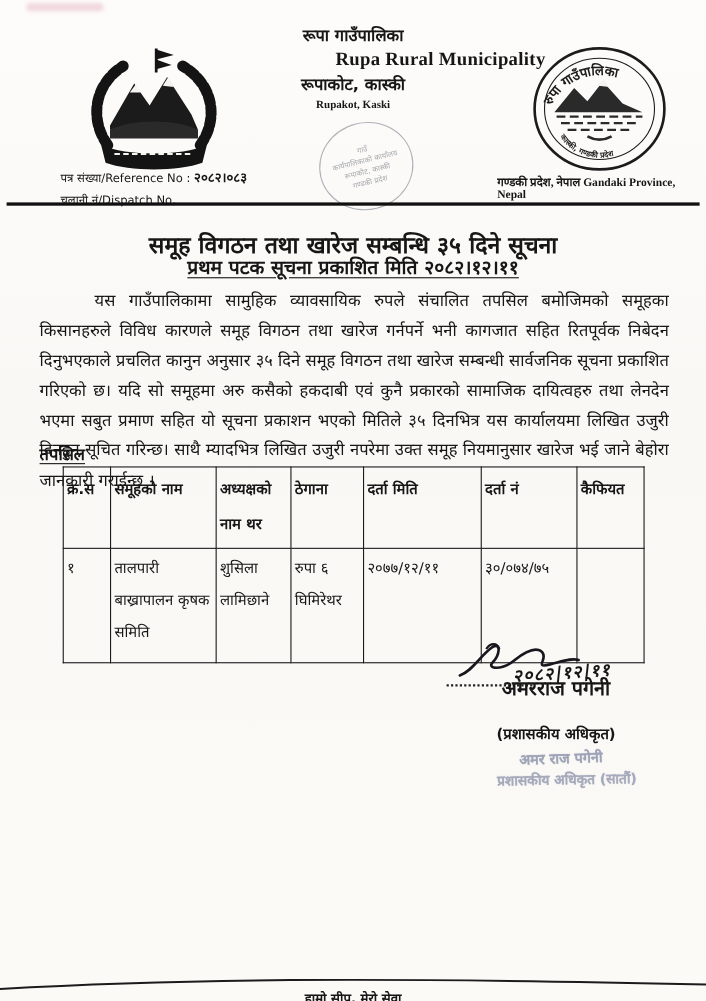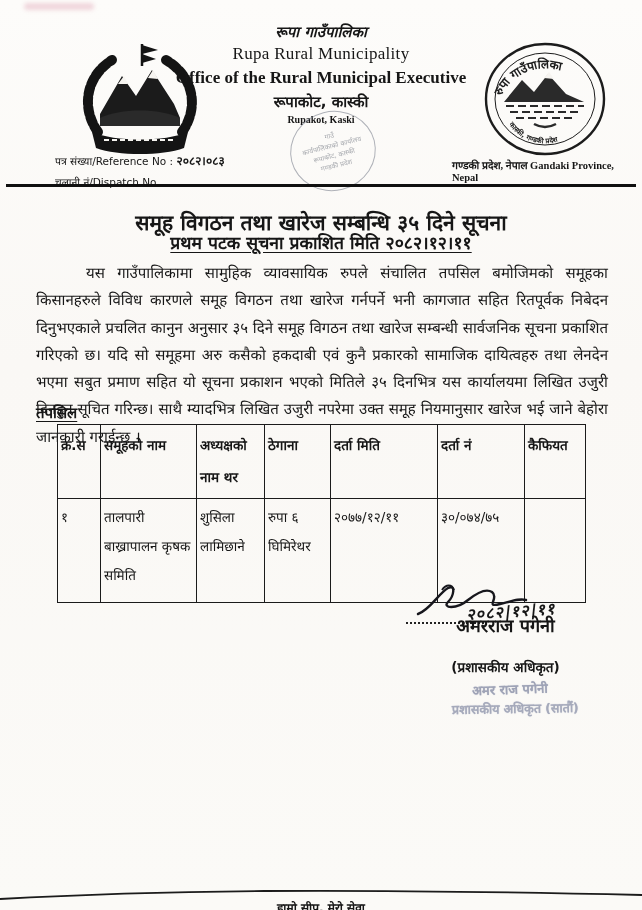--- a/index.html
+++ b/index.html
@@ -7,22 +7,22 @@
     position:relative;width:642px;height:910px;margin:0 auto;
     background:linear-gradient(180deg,#fdfcfa 0%,#faf8f5 40%,#fbfaf7 100%);
     overflow:hidden;color:#161616;
     font-family:"DejaVu Sans","Liberation Sans",sans-serif;
   }
   .serif{font-family:"Liberation Serif","DejaVu Serif",serif;}
   .abs{position:absolute;}
   .ctr{text-align:center;}
   
   #lh-center{left:146px;top:22px;width:350px;}
-  .lh-np-small{font-size:15px;font-weight:bold;line-height:1.35;font-style:italic;}
-  .lh-en-muni{font-size:17px;font-weight:normal;line-height:1.4;letter-spacing:.3px;}
+  .lh-np-small{font-size:15px;font-weight:bold;line-height:1.35;}
+  .lh-en-muni{font-size:17px;font-weight:bold;line-height:1.4;letter-spacing:.3px;text-align:right;}
   .lh-np-big{font-size:22px;font-weight:bold;line-height:1.5;}
   .lh-en-office{font-size:17px;font-weight:bold;line-height:1.45;}
   .lh-np-place{font-size:15px;font-weight:bold;line-height:1.5;}
   .lh-en-place{font-size:10px;font-weight:bold;line-height:1.3;}
   #smudge{left:24px;top:3px;width:70px;height:7px;background:#d88fa4;opacity:.35;filter:blur(2px);border-radius:4px;}
   #refblock{left:55px;top:151px;font-size:10.5px;line-height:1.8;}
   #refblock .val{font-size:12px;font-weight:bold;}
   #province{left:452px;top:158px;font-size:10.5px;font-weight:bold;}
   #stamp{
     left:290px;top:111px;width:86px;height:80px;border:1.6px solid #707684;border-radius:50%;
@@ -96,21 +96,20 @@
       <path d="M62,38 l5,-6 5,7 z" fill="#f6f4f0"></path>
       <path d="M24,66 h78 M28,72 h70 M34,78 h58" stroke="#2a2a2a" stroke-width="2" stroke-dasharray="8 4"></path>
       <path d="M52,84 q11,6 22,0" fill="none" stroke="#2a2a2a" stroke-width="2.5"></path>
       <text font-size="7" font-weight="bold" fill="#1c1c1c"><textPath href="#arcBot" startOffset="12%">कास्की, गण्डकी प्रदेश</textPath></text>
     </svg>
   </div>
 
   <div id="lh-center" class="abs ctr">
     <div class="lh-np-small">रूपा गाउँपालिका</div>
     <div class="lh-en-muni serif">Rupa Rural Municipality</div>
-    <div class="lh-en-office serif">Office of the Rural Municipal Executive</div>
     <div class="lh-np-place">रूपाकोट, कास्की</div>
     <div class="lh-en-place serif">Rupakot, Kaski</div>
   </div>
 
   <div id="stamp" class="abs">
     <div>गाउँ</div>
     <div>कार्यपालिकाको कार्यालय</div>
     <div>रूपाकोट, कास्की</div>
     <div>गण्डकी प्रदेश</div>
   </div>

